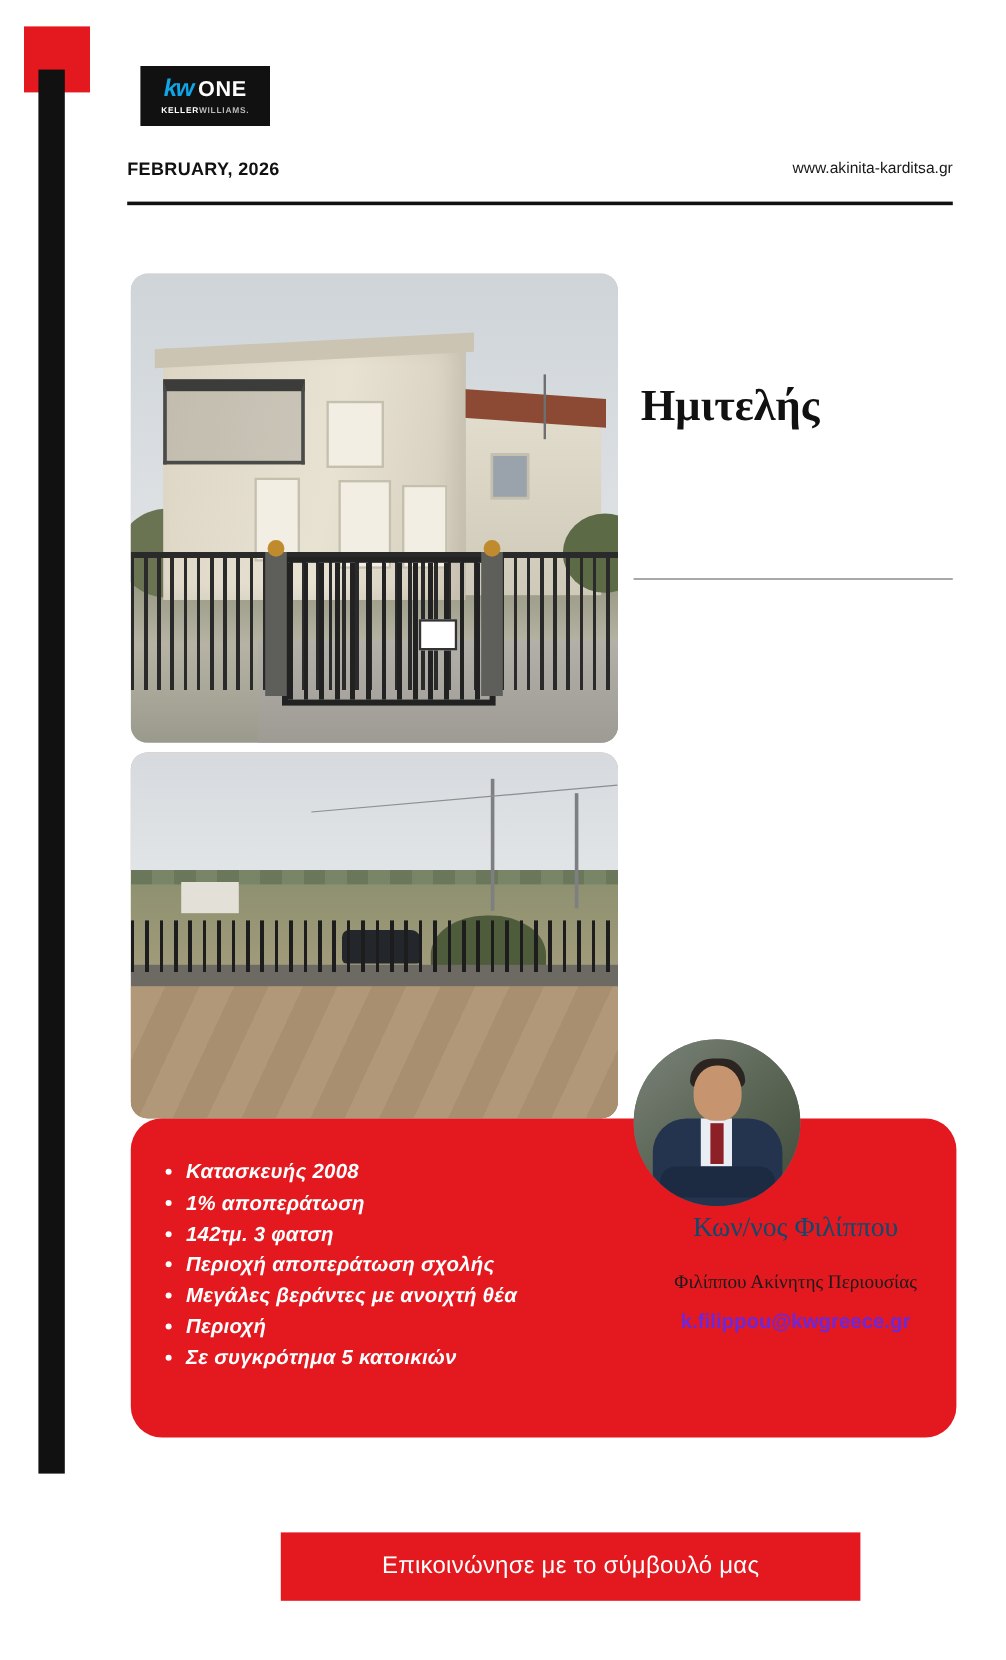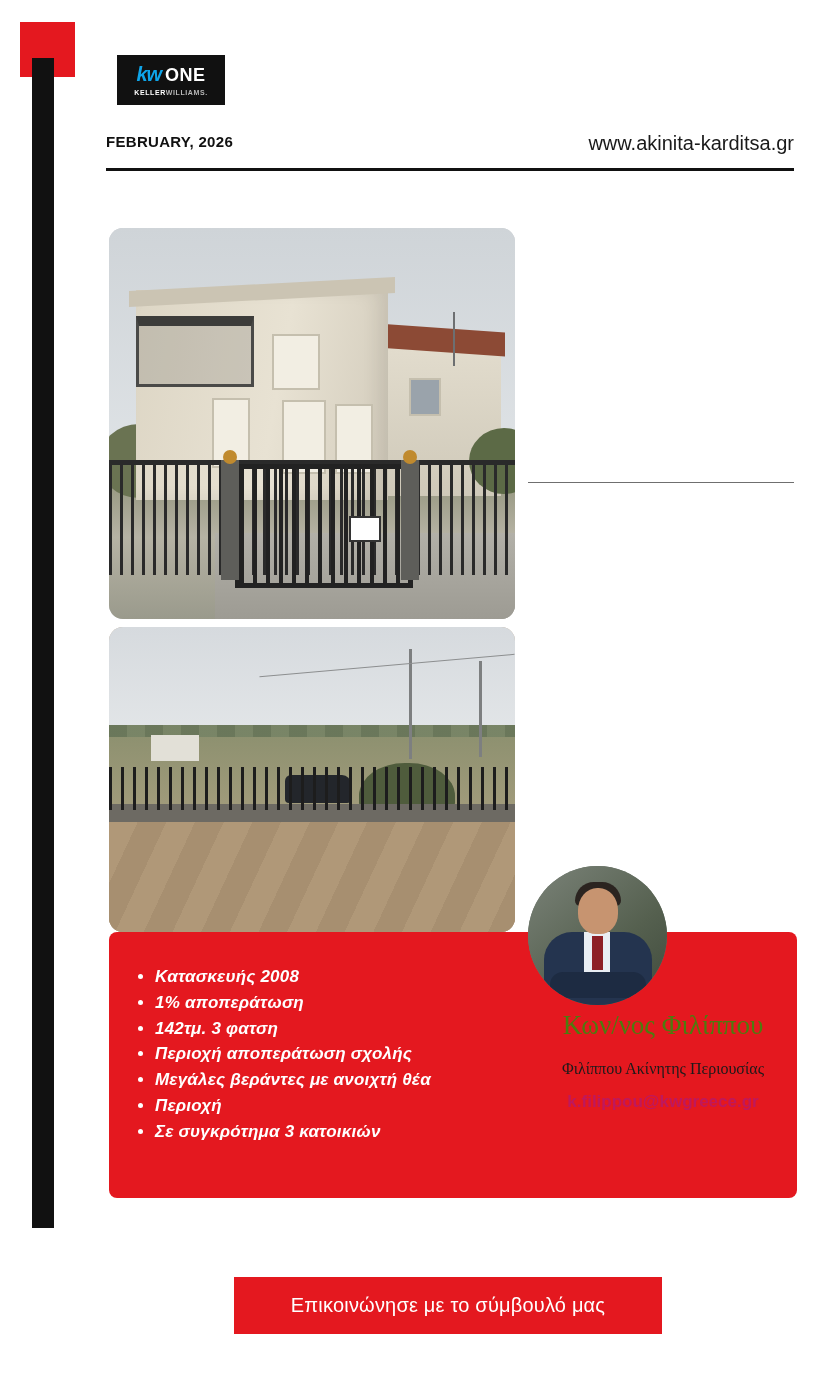--- a/index.html
+++ b/index.html
@@ -85,21 +85,21 @@
     top: 133px;
     font-size: 15px;
     font-weight: bold;
     color: #111111;
     letter-spacing: 0.3px;
   }
   .site-url {
     position: absolute;
     right: 44px;
     top: 132px;
-    font-size: 20px;
+    font-size: 13px;
     color: #1a1a1a;
   }
   .header-rule {
     position: absolute;
     left: 106px;
     top: 168px;
     width: 688px;
     height: 3px;
     background: #111111;
   }
@@ -301,21 +301,21 @@
   }
 
   
   .info-card {
     position: absolute;
     left: 109px;
     top: 932px;
     width: 688px;
     height: 266px;
     background: #e4181f;
-    border-radius: 8px;
+    border-radius: 26px;
   }
   .bullets {
     position: absolute;
     left: 24px;
     top: 32px;
     margin: 0;
     padding-left: 22px;
     list-style: disc;
     color: #ffffff;
   }
@@ -373,42 +373,42 @@
     background: #1d2b42;
   }
 
   .agent-name {
     position: absolute;
     left: 528px;
     top: 1010px;
     width: 270px;
     text-align: center;
     font-family: "Liberation Serif", serif;
-    font-size: 27px;
-    color: #4d7c0f;
+    font-size: 23px;
+    color: #0c4a6e;
   }
   .agent-role {
     position: absolute;
     left: 528px;
     top: 1060px;
     width: 270px;
     text-align: center;
     font-family: "Liberation Serif", serif;
     font-size: 16px;
     color: #1b1b1b;
   }
   .agent-email {
     position: absolute;
     left: 528px;
     top: 1092px;
     width: 270px;
     text-align: center;
     font-size: 17px;
     font-weight: bold;
-    color: #be185d;
+    color: #6d28d9;
   }
 
   
   .title {
     position: absolute;
     left: 534px;
     top: 312px;
     width: 270px;
     font-family: "Liberation Serif", serif;
     font-size: 37px;
@@ -423,21 +423,21 @@
     width: 266px;
     height: 1px;
     background: #6f6f6f;
   }
 
   
   .cta {
     position: absolute;
     left: 234px;
     top: 1277px;
-    width: 428px;
+    width: 483px;
     height: 57px;
     background: #e4181f;
     border: none;
     color: #ffffff;
     font-size: 20px;
     font-family: "Liberation Sans", sans-serif;
     cursor: pointer;
     letter-spacing: 0.2px;
   }
 </style>
@@ -496,32 +496,33 @@
   <div class="pole pl2"></div>
   <div class="wire"></div>
   <div class="car"></div>
   <div class="bush"></div>
   <div class="parapet"></div>
   <div class="rail"></div>
   <div class="floor"></div>
 </div>
 
 <div class="title">
+  <div>Ημιτελής</div>
 </div>
 <div class="title-rule"></div>
 
 <div class="info-card">
   <ul class="bullets">
     <li>Κατασκευής 2008</li>
     <li>1% αποπεράτωση</li>
     <li>142τμ. 3 φατση</li>
     <li>Περιοχή αποπεράτωση σχολής</li>
     <li>Μεγάλες βεράντες με ανοιχτή θέα</li>
     <li>Περιοχή</li>
-    <li>Σε συγκρότημα  3 κατοικιών</li>
+    <li>Σε συγκρότημα  5 κατοικιών</li>
   </ul>
 </div>
 
 <div class="agent-photo">
   <div class="bg"></div>
   <div class="body"></div>
   <div class="shirt"></div>
   <div class="tie"></div>
   <div class="arms"></div>
   <div class="hair"></div>

